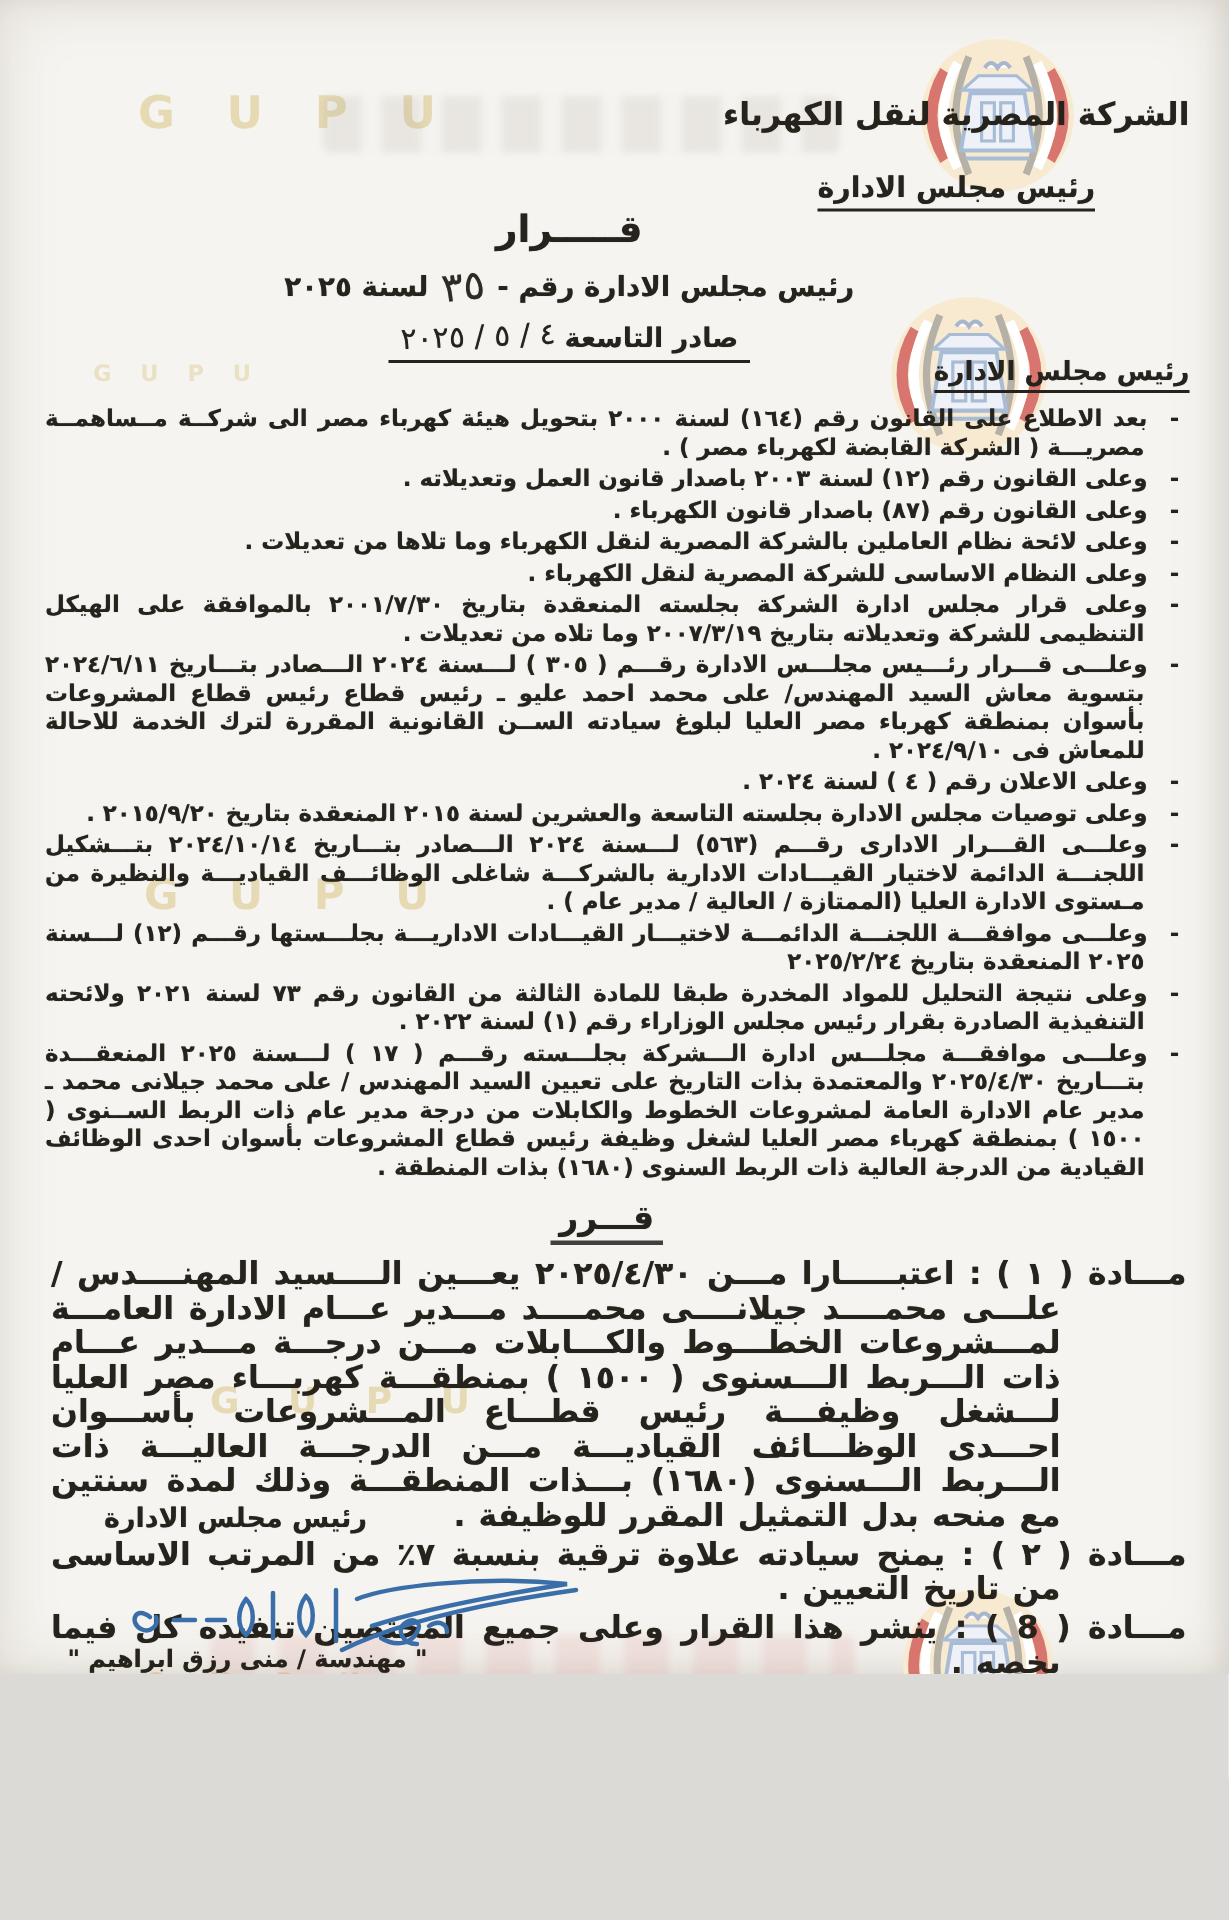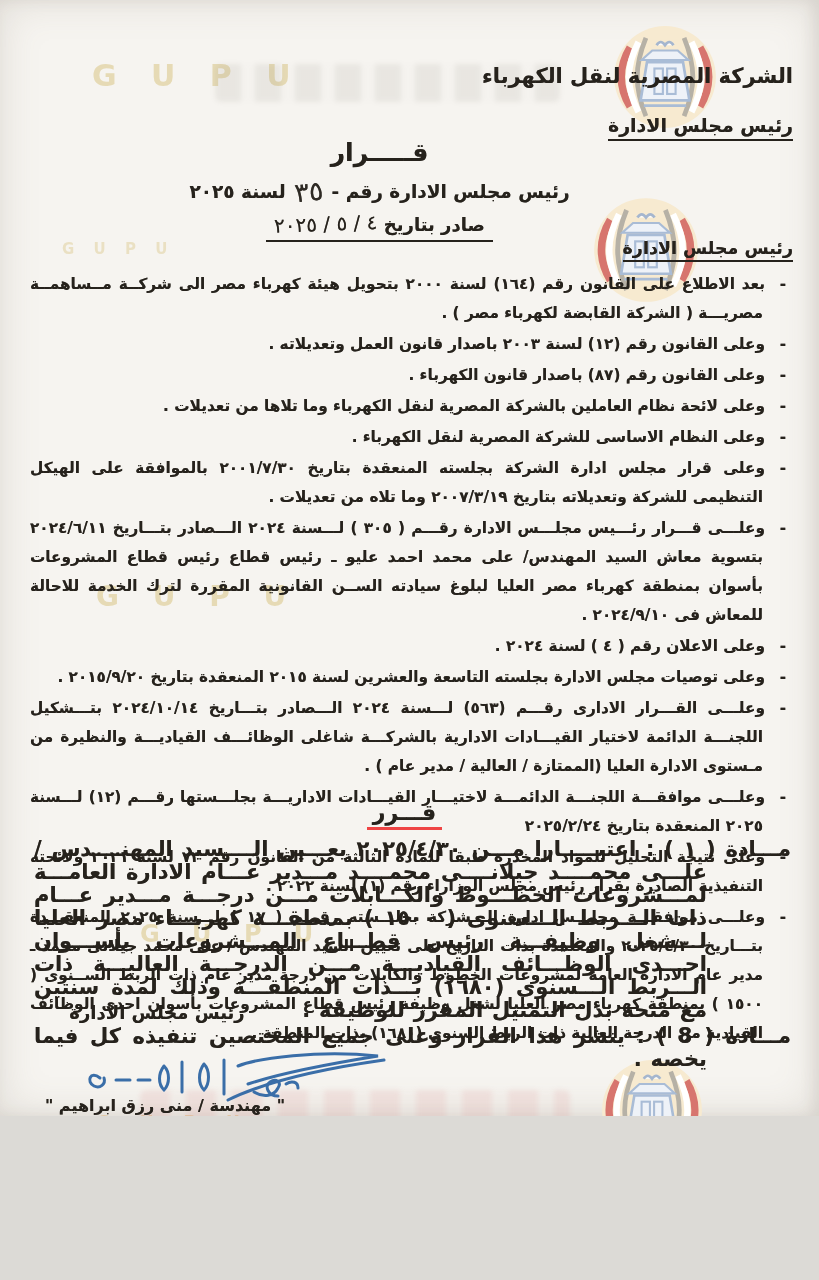--- a/index.html
+++ b/index.html
@@ -12,38 +12,38 @@
   
   .wm-layer{position:absolute;inset:0;z-index:0;pointer-events:none;}
   .gupu{position:absolute;font-weight:bold;letter-spacing:12px;color:#dcca8e;opacity:.6;direction:ltr;font-family:"DejaVu Sans",sans-serif;}
   .emblem{position:absolute;}
   .ghost{position:absolute;opacity:.30;filter:blur(2.5px);border-radius:6px;}
   .ghost.grey{background:repeating-linear-gradient(90deg,rgba(150,145,135,.45) 0 26px,rgba(150,145,135,.05) 26px 40px);}
   .ghost.pink{background:repeating-linear-gradient(90deg,rgba(215,130,130,.5) 0 30px,rgba(215,130,130,.08) 30px 46px);}
   
   .content{position:absolute;inset:0;z-index:1;}
   .txt{text-shadow:0 0 .5px rgba(20,15,10,.55);}
-  .header-block{position:absolute;top:64px;right:26px;text-align:right;}
+  .header-block{position:absolute;top:64px;right:26px;text-align:center;}
   .header-company{font-size:21px;font-weight:bold;}
   .header-role{display:inline-block;font-size:19px;font-weight:bold;margin-top:7px;border-bottom:2.5px solid #26221c;padding-bottom:3px;}
   .title-block{position:absolute;top:138px;left:0;right:60px;text-align:center;}
   .title-word{font-size:25px;font-weight:bold;letter-spacing:1px;}
   .title-line{font-size:18.5px;font-weight:bold;margin-top:6px;}
   .hand{font-family:"DejaVu Sans",sans-serif;font-weight:400;display:inline-block;}
   .hand-number{font-size:27px;transform:rotate(-6deg) translateY(3px);margin:0 2px;color:#2e2a24;}
   .date-line{display:inline-block;font-size:18px;font-weight:bold;margin-top:8px;border-bottom:2.5px solid #26221c;padding:0 8px 4px;}
   .hand-date{font-size:20px;transform:rotate(-2deg);letter-spacing:2px;}
   .section-heading{position:absolute;top:238px;right:26px;}
   .section-heading span{display:inline-block;font-size:17.5px;font-weight:bold;border-bottom:2.5px solid #26221c;padding-bottom:2px;}
   .preamble{position:absolute;top:270px;right:28px;left:30px;}
-  .bullet{font-size:15.3px;line-height:29px;font-weight:bold;text-align:justify;
+  .bullet{font-size:15.3px;line-height:19px;font-weight:bold;text-align:justify;
           padding-right:28px;text-indent:-28px;margin-bottom:2px;}
   .dash{display:inline-block;width:16px;text-indent:0;margin-left:10px;text-align:center;}
   .decide-heading{position:absolute;top:800px;left:0;right:10px;text-align:center;}
-  .decide-heading span{display:inline-block;font-size:22px;font-weight:bold;border-bottom:3px solid #ef4444;padding:0 6px 2px;}
+  .decide-heading span{display:inline-block;font-size:22px;font-weight:bold;border-bottom:3px solid #404040;padding:0 6px 2px;}
   .articles{position:absolute;top:838px;right:28px;left:34px;}
   .article{font-size:21px;line-height:23px;font-weight:bold;text-align:justify;
            padding-right:84px;text-indent:-84px;margin-bottom:3px;word-spacing:1.5px;}
   .article .label{letter-spacing:.5px;}
   .signature-block{position:absolute;top:996px;left:52px;width:210px;text-align:center;}
   .sig-line{font-size:18px;font-weight:bold;line-height:34px;}
   .sig-scribble{position:absolute;top:1040px;left:78px;}
   .sig-name{position:absolute;top:1096px;left:30px;width:270px;text-align:center;font-size:16px;font-weight:bold;}
   .bottom-note{position:absolute;top:1238px;left:728px;font-size:13.5px;color:#3c3831;transform:rotate(-4deg);font-style:italic;}
 </style>
@@ -135,21 +135,21 @@
     </div>
 
     <div class="title-block">
       <div class="title-word">قـــــرار</div>
       <div class="title-line">
         <span>رئيس مجلس الادارة رقم -</span>
         <span class="hand hand-number">٣٥</span>
         <span>لسنة ٢٠٢٥</span>
       </div>
       <div class="date-line">
-        <span>صادر بتاريخ</span>
+        <span>صادر التاسعة</span>
         <span class="hand hand-date">٤ / ٥ / ٢٠٢٥</span>
       </div>
     </div>
 
     <div class="section-heading">
       <span>رئيس مجلس الادارة</span>
     </div>
 
     <div class="preamble">
   <div class="bullet"><span class="dash">-</span><span>بعد الاطلاع على القانون رقم (١٦٤) لسنة ٢٠٠٠ بتحويل هيئة كهرباء مصر الى شركــة مــساهمــة مصريـــة ( الشركة القابضة لكهرباء مصر ) .</span></div>
@@ -179,20 +179,21 @@
   <div class="bullet"><span class="dash">-</span><span>وعلـــى موافقـــة مجلـــس ادارة الـــشركة بجلـــسته رقـــم ( ١٧ ) لـــسنة ٢٠٢٥ المنعقـــدة بتـــاريخ ٢٠٢٥/٤/٣٠ والمعتمدة  بذات التاريخ على تعيين السيد المهندس / على محمد جيلانى محمد ـ مدير عام الادارة العامة لمشروعات الخطوط والكابلات من درجة مدير عام ذات الربط الســنوى ( ١٥٠٠ ) بمنطقة كهرباء مصر العليا لشغل وظيفة رئيس قطاع المشروعات بأسوان احدى الوظائف القيادية من الدرجة العالية ذات الربط السنوى (١٦٨٠) بذات المنطقة .</span></div>
 </div>
 
     <div class="decide-heading">
       <span>قـــرر</span>
     </div>
 
     <div class="articles">
   <div class="article"><span class="label">مـــادة ( ١ )</span> <span>: اعتبـــــارا مـــن ٢٠٢٥/٤/٣٠ يعـــين الــــسيد المهنــــدس / علـــى محمــــد جيلانــــى محمــــد مـــدير عـــام الادارة العامـــة لمـــشروعات الخطـــوط والكـــابلات مـــن درجـــة مـــدير عـــام ذات الـــربط الـــسنوى ( ١٥٠٠ ) بمنطقـــة كهربـــاء مصر العليا لـــشغل وظيفـــة رئيس قطـــاع المـــشروعات بأســـوان احـــدى الوظـــائف القياديـــة مـــن الدرجـــة العاليـــة ذات الـــربط الـــسنوى (١٦٨٠) بـــذات المنطقـــة وذلك لمدة سنتين مع منحه بدل التمثيل المقرر للوظيفة .</span></div>
 
+  <div class="article"><span class="label">مـــادة ( ٢ )</span> <span>: يمنح سيادته علاوة ترقية بنسبة ٧٪ من المرتب الاساسى من تاريخ التعيين .</span></div>
 
   <div class="article"><span class="label">مـــادة ( 8 )</span> <span>: ينشر هذا القرار وعلى جميع المختصين تنفيذه كل فيما يخصه .</span></div>
 </div>
 
     <div class="signature-block">
       <div class="sig-line">رئيس مجلس الادارة</div>
     </div>
 
     <svg class="sig-scribble" width="330" height="78" viewBox="0 0 330 78">
       <g fill="none" stroke="#3a6ea8" stroke-width="3" stroke-linecap="round">

